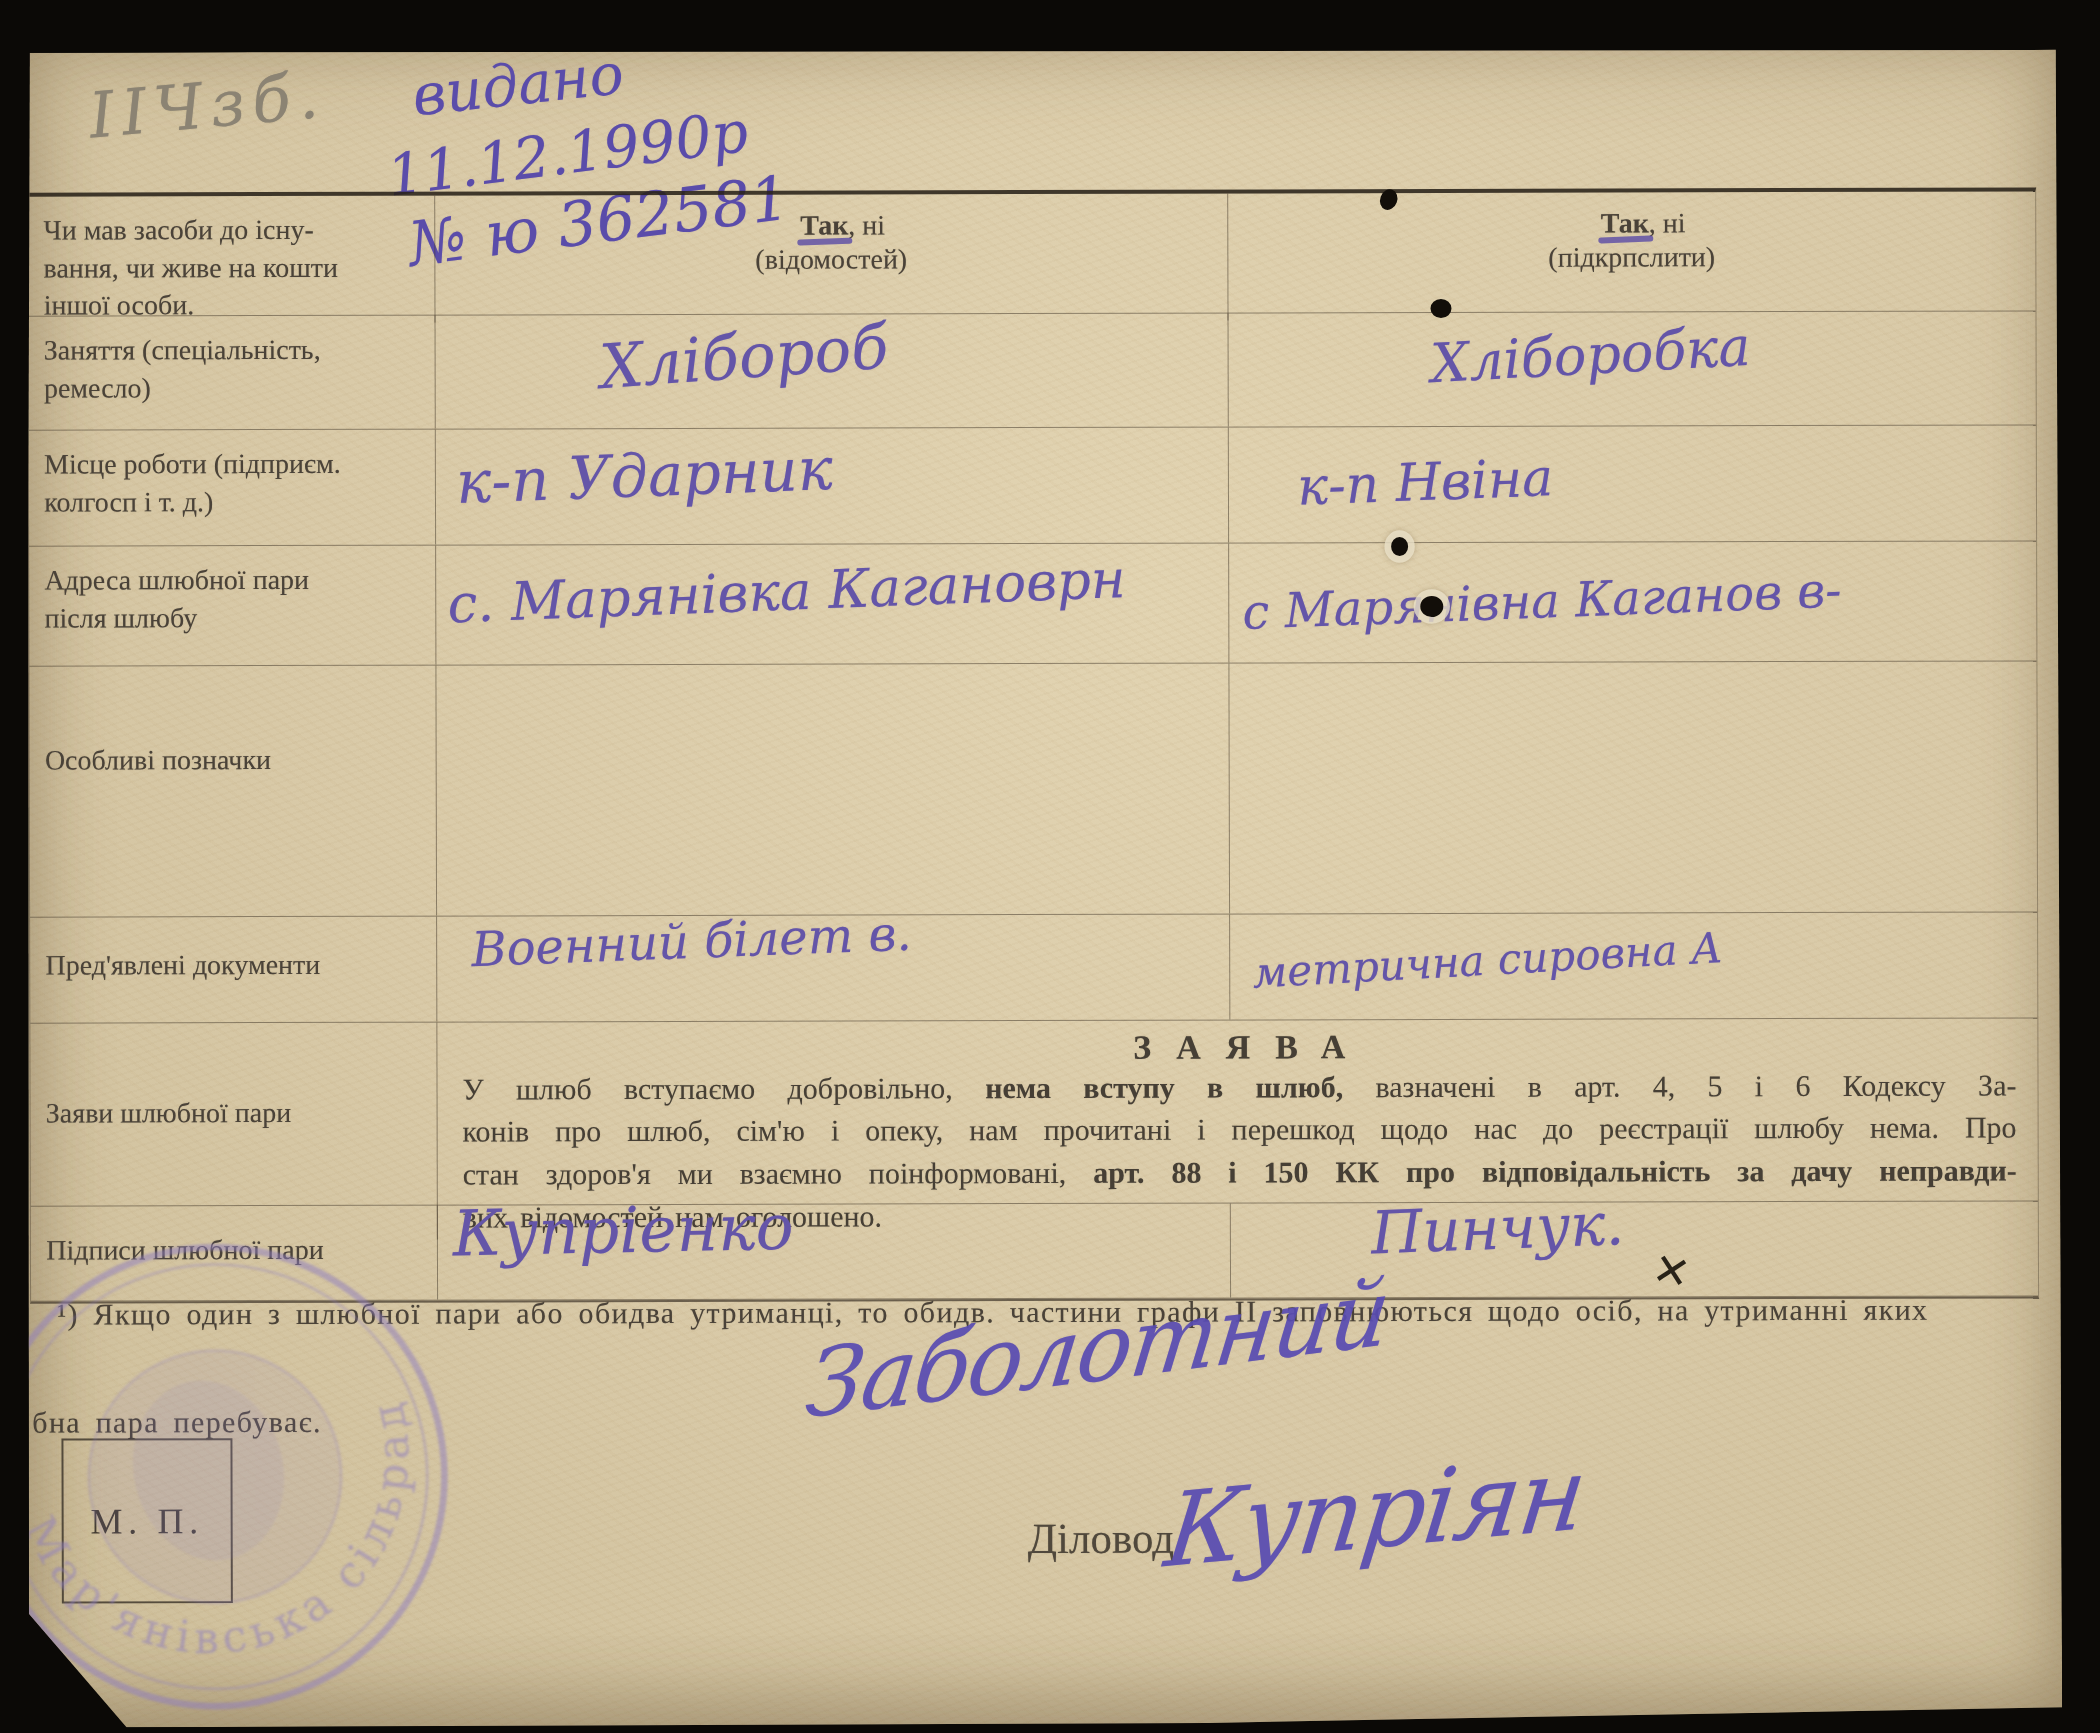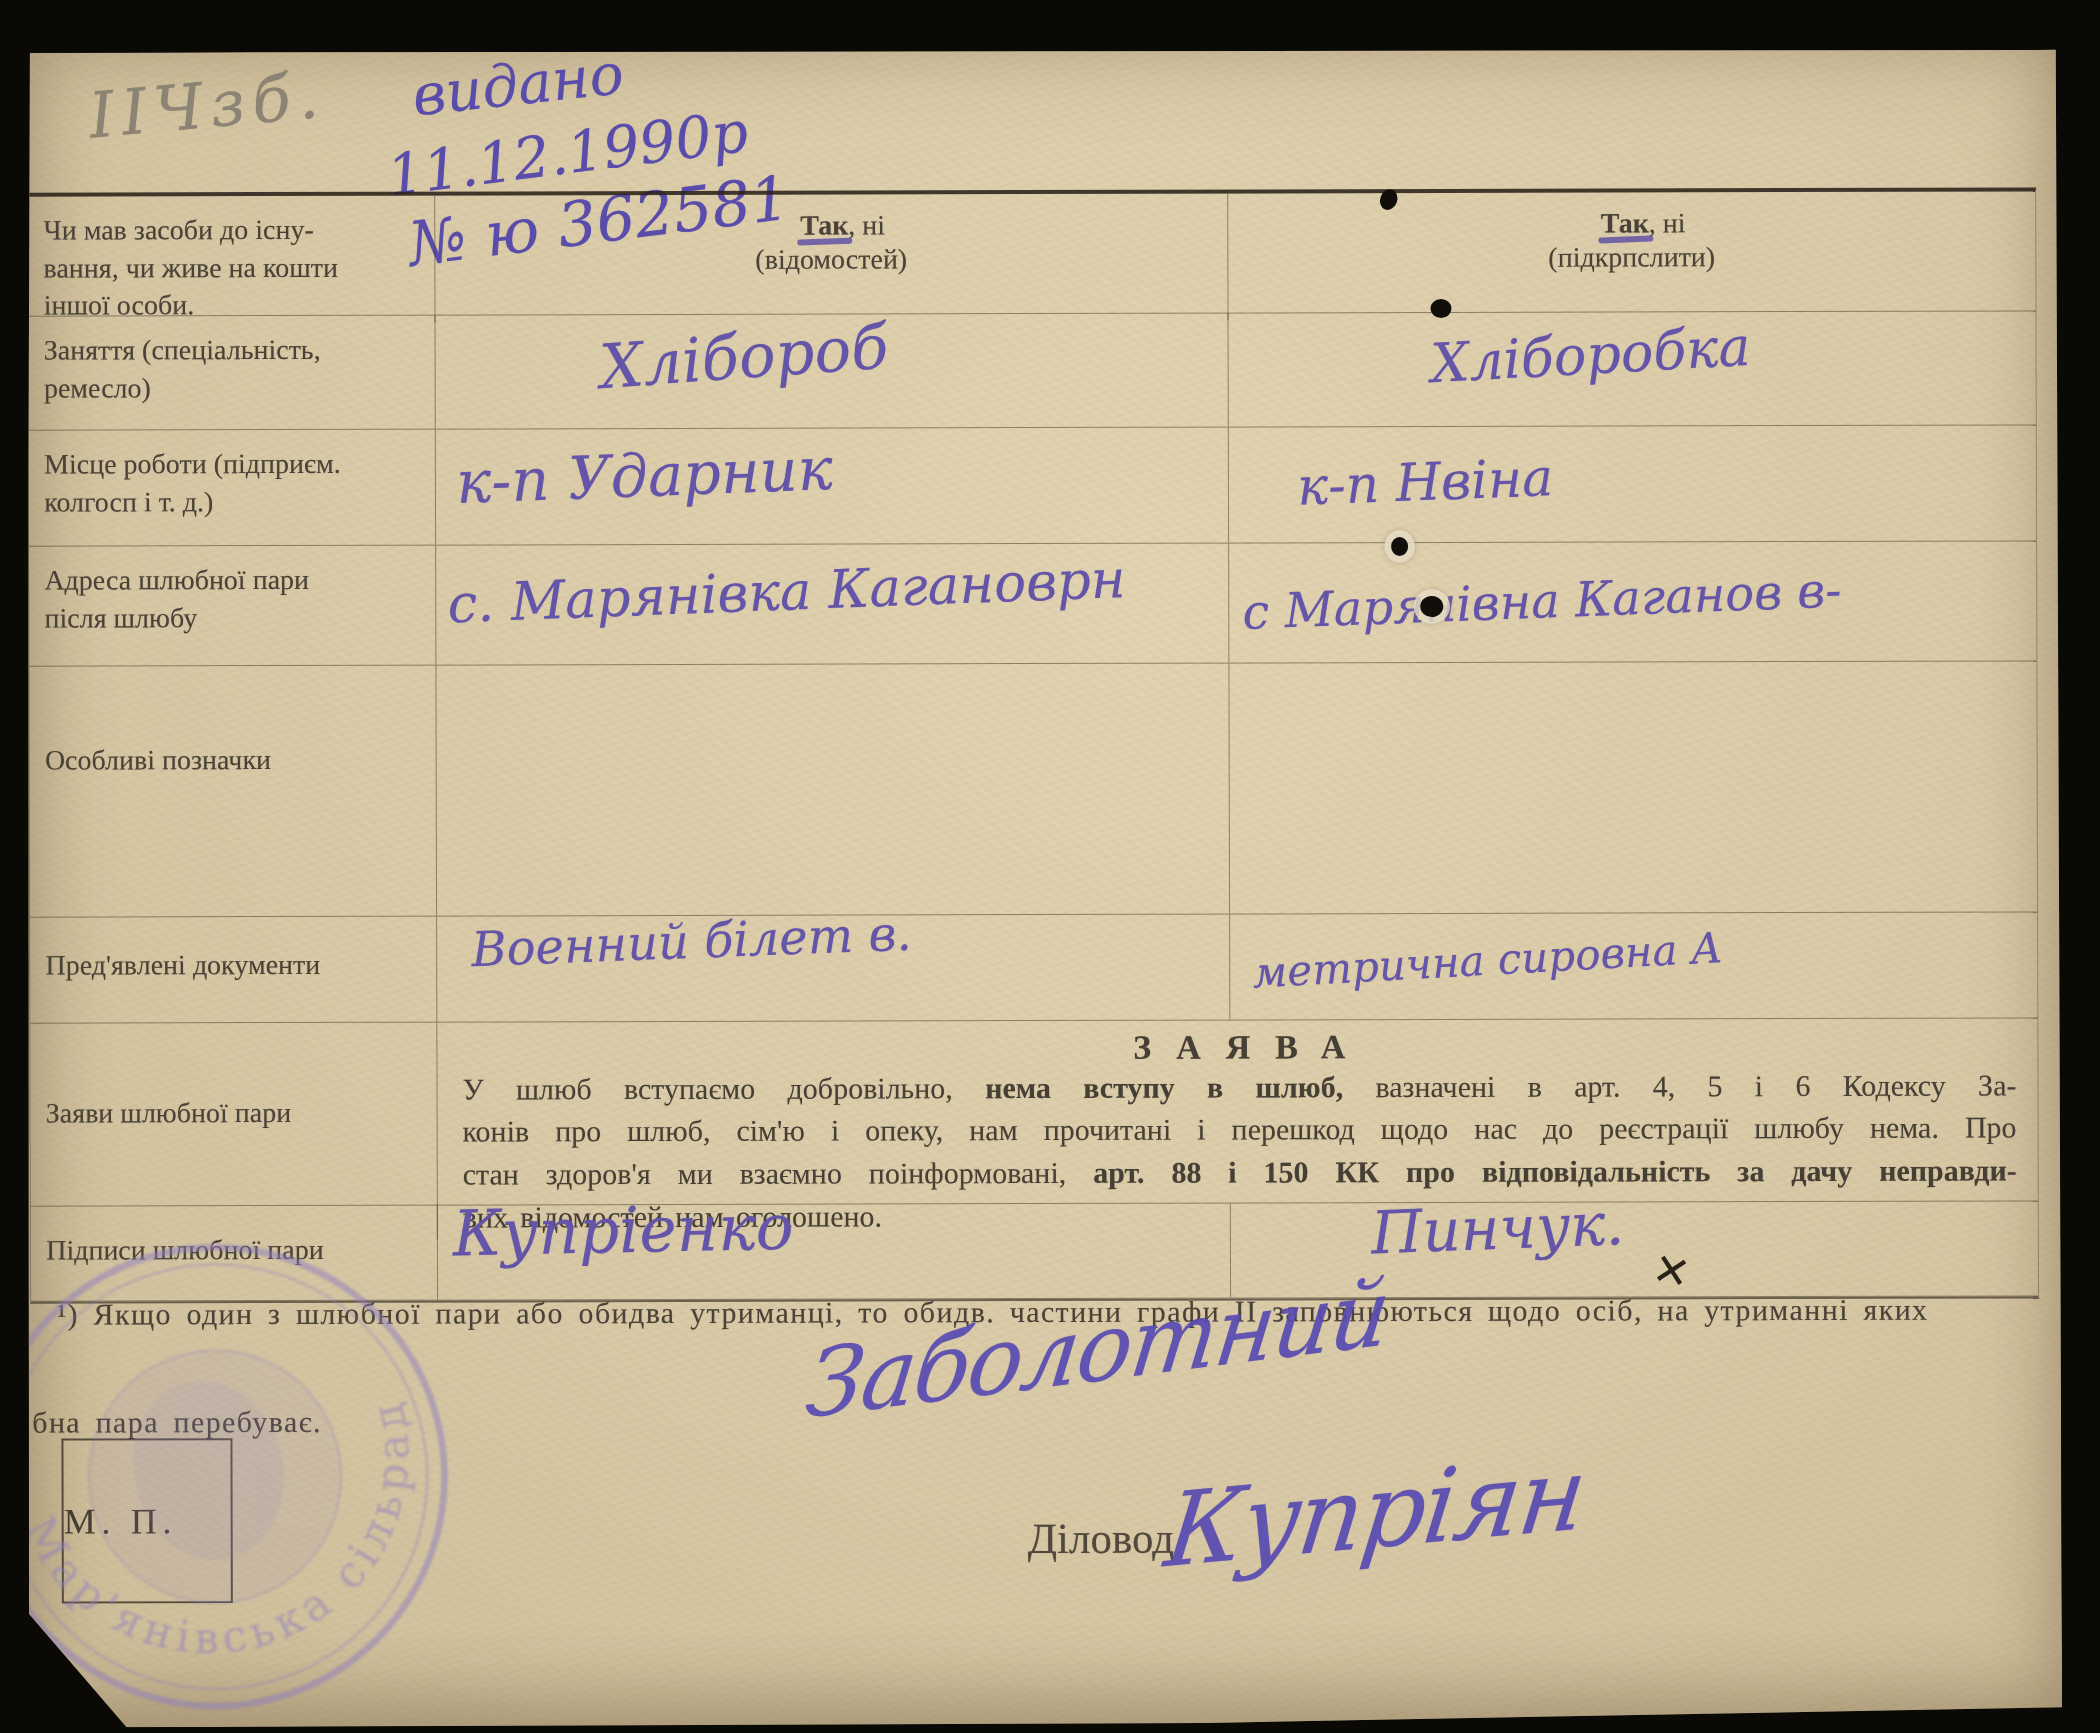--- a/index.html
+++ b/index.html
@@ -66,21 +66,21 @@
     text-shadow:0 0 1px rgba(97,82,166,.45);
   }
   .pencil{color:#8b8373;text-shadow:0 0 1px rgba(120,112,98,.5);}
   .sig-big{color:#584bb2;transform-origin:left center;letter-spacing:-1.9px;opacity:.92;}
   
   .foot{position:absolute;font-size:30px;letter-spacing:1.4px;word-spacing:5.7px;color:#4a4238;text-shadow:0 0 1px rgba(70,62,50,.35);white-space:nowrap;}
   .off-label{position:absolute;font-size:44px;color:#50483c;text-shadow:0 0 1px rgba(70,62,50,.4);white-space:nowrap;}
   .mp-box{
     position:absolute;left:33px;top:1386px;width:167px;height:161px;
     border:2.9px solid rgba(55,48,38,.8);
-    display:flex;align-items:center;
+    display:flex;align-items:center;justify-content:center;
     font-size:36px;letter-spacing:5.7px;color:#443d33;
   }
   .stamp{position:absolute;left:-62px;top:1176px;width:497px;height:497px;color:#8d7cc0;opacity:.5;filter:blur(1.1px);transform:rotate(-14deg);}
   
   .hole{position:absolute;background:#120e09;border-radius:50%;}
   .hole.torn{box-shadow:0 0 0 6.7px rgba(238,230,206,.75), 0 0 5.7px 7.6px rgba(150,130,95,.35);}
   .xmark{position:absolute;color:#161109;font-size:44px;font-weight:bold;font-family:"DejaVu Sans",sans-serif;transform:rotate(12deg);opacity:.9;}
 </style>
 </head>
 <body>

